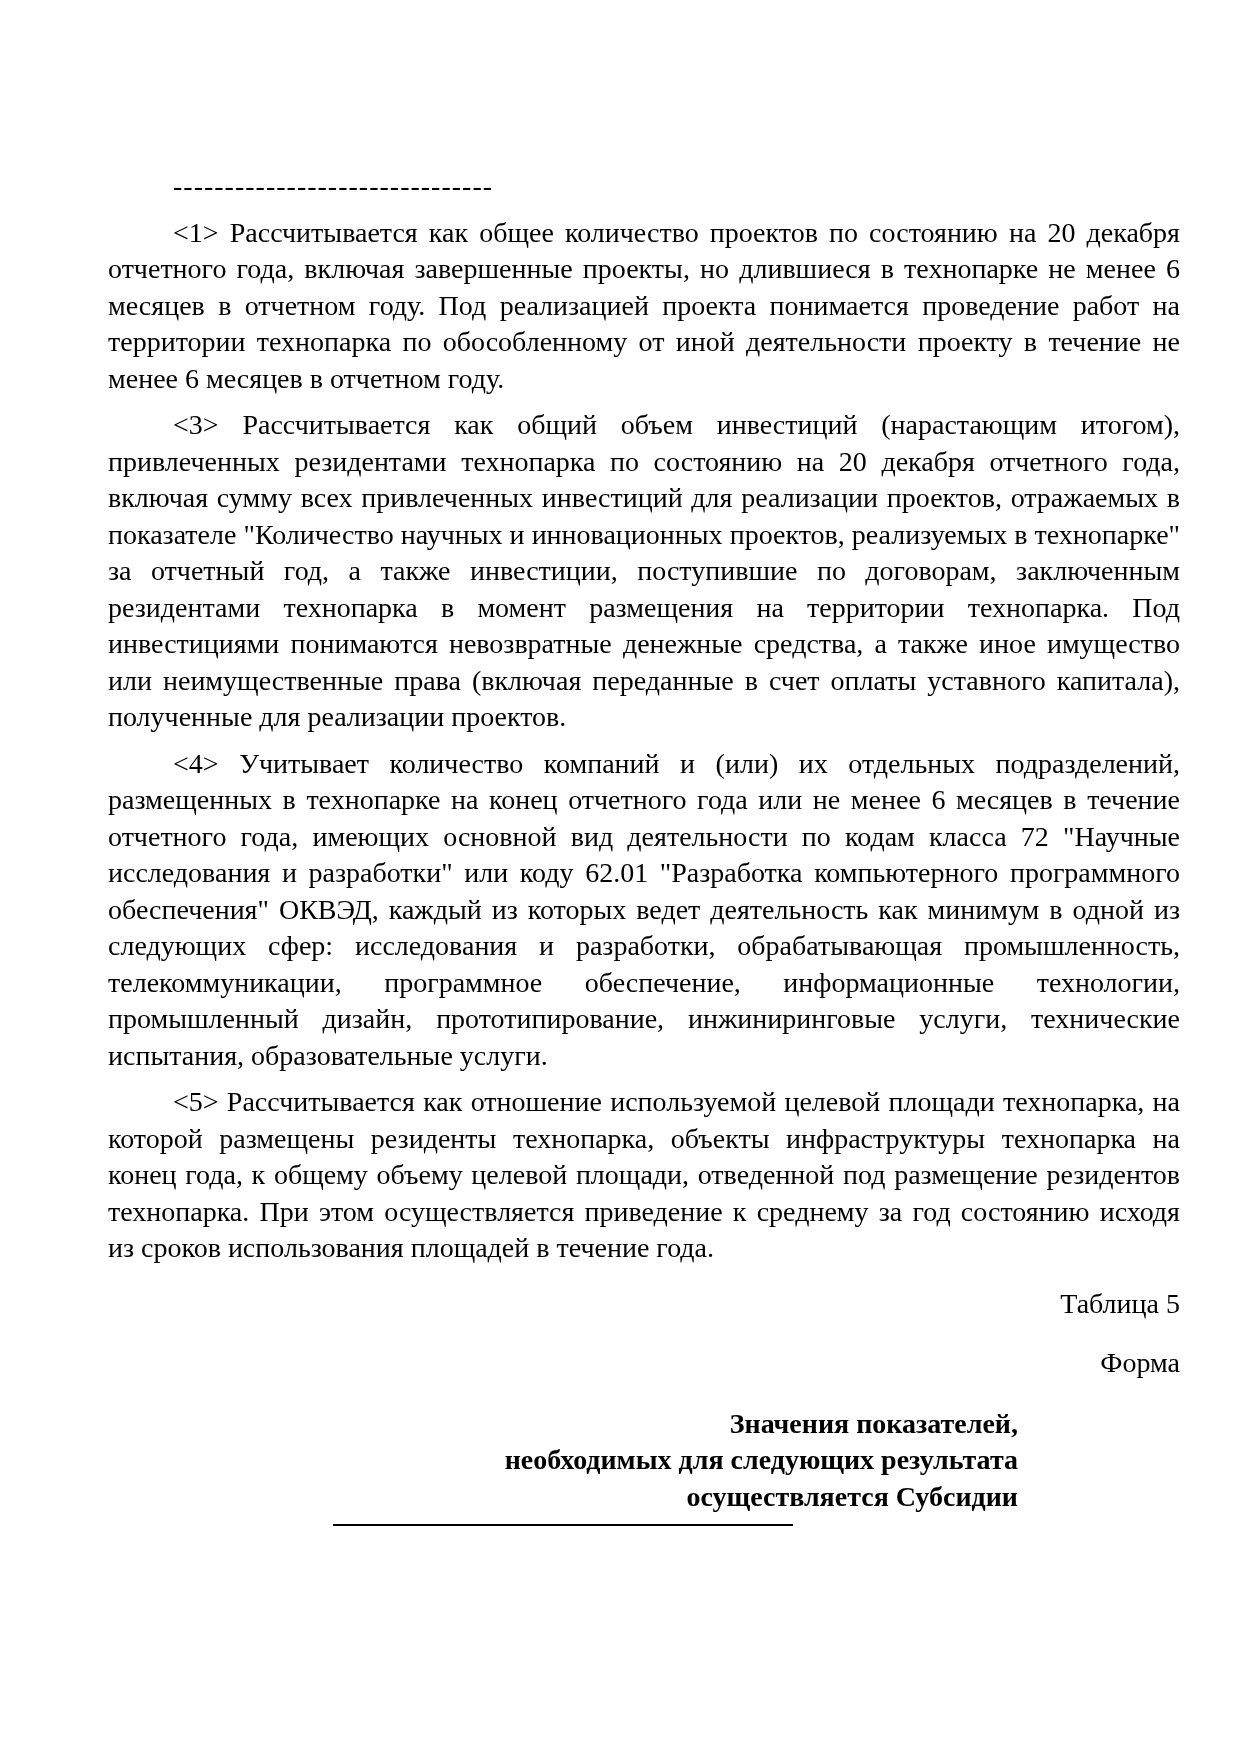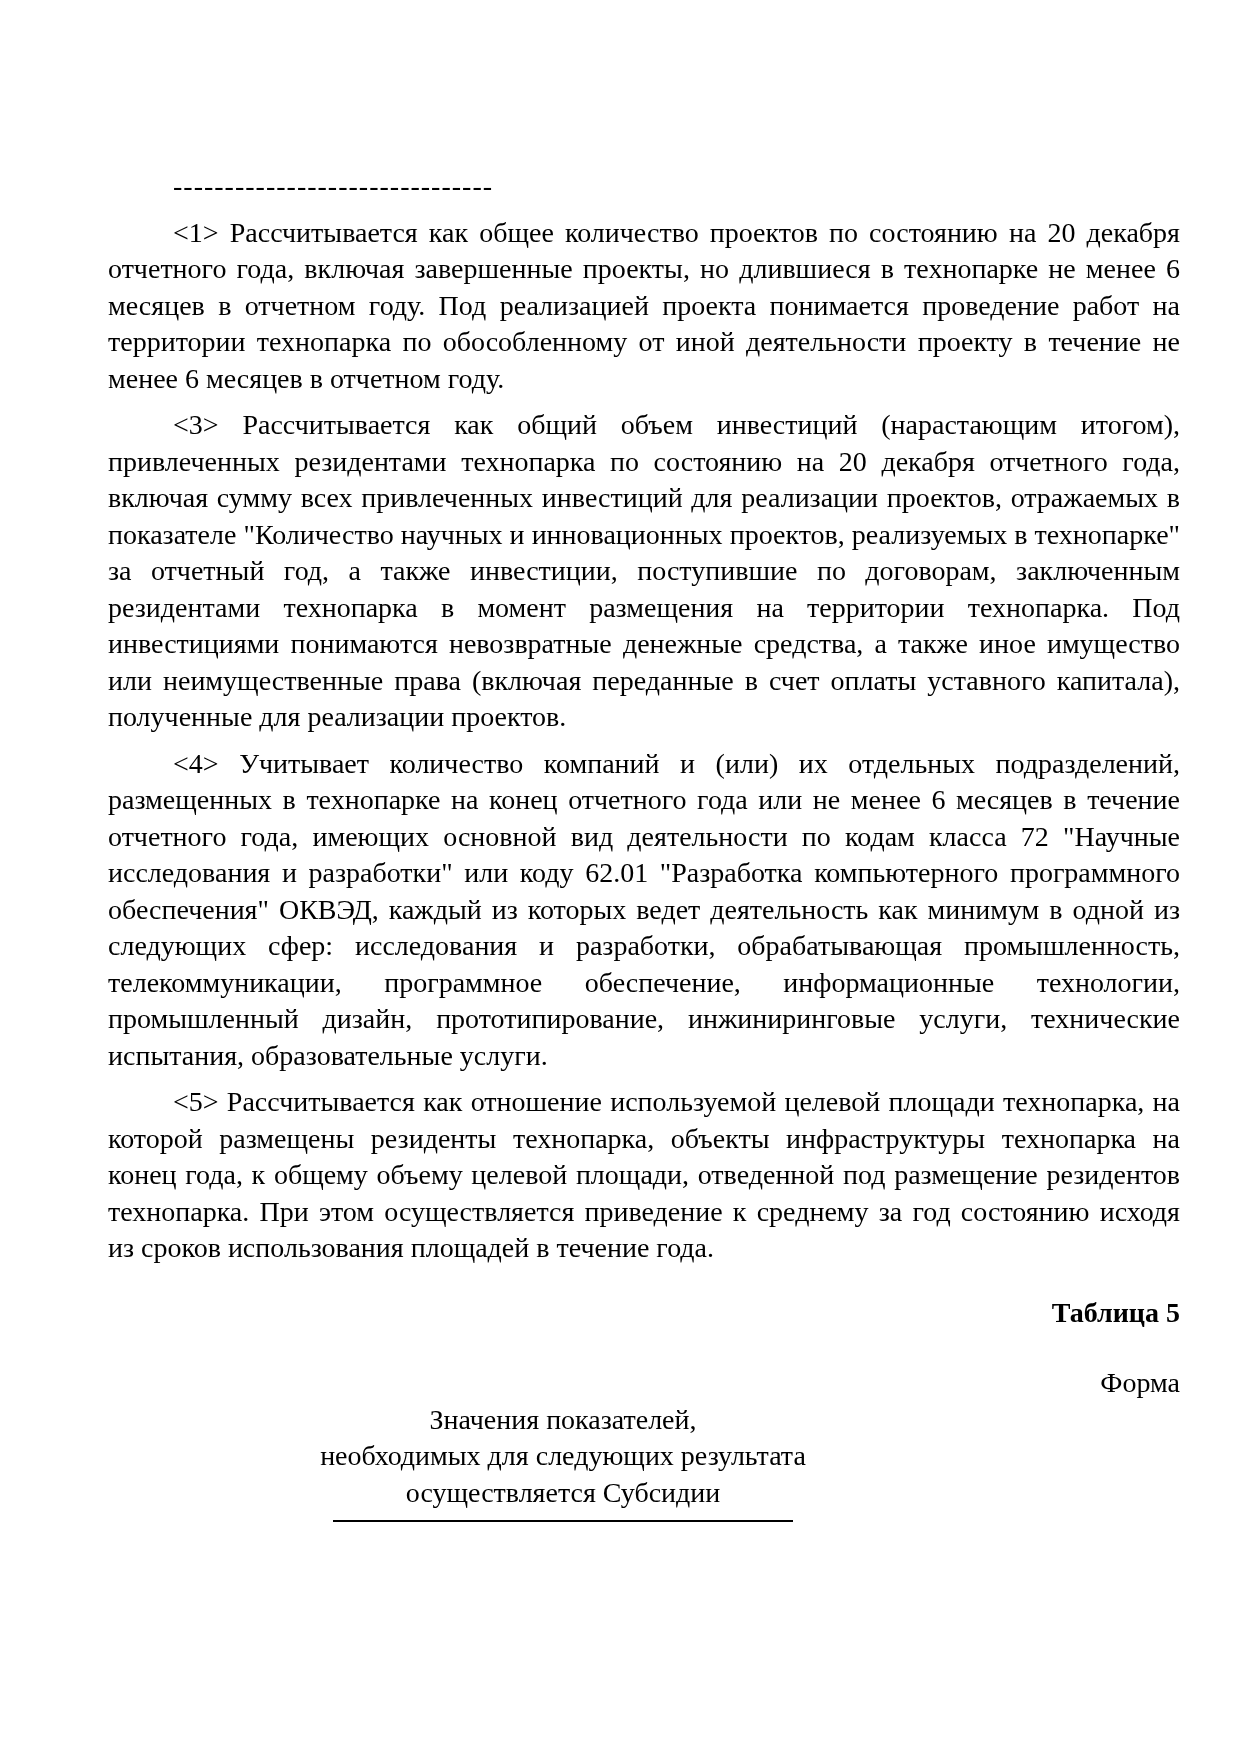--- a/index.html
+++ b/index.html
@@ -36,31 +36,32 @@
   }
   .para {
     text-align: justify;
     text-indent: 65px;
     line-height: 36.5px;
     margin: 10px 0 0 0;
   }
   .right-label {
     text-align: right;
     line-height: 36.5px;
-    margin-top: 28px;
-    font-weight: bold;
+    margin-top: 19px;
   }
   .form-label {
     text-align: right;
     line-height: 36.5px;
-    margin-top: 34px;
+    margin-top: 23px;
   }
   .title-wrap {
     width: 910px;
-    text-align: center;
+    text-align: right;
+    margin-top: 24px;
+    font-weight: bold;
   }
   .title-line {
     line-height: 36.5px;
   }
   .sign-line {
     width: 460px;
     height: 0;
     border-bottom: 2px solid #000000;
     margin: 9px 0 0 225px;
   }

